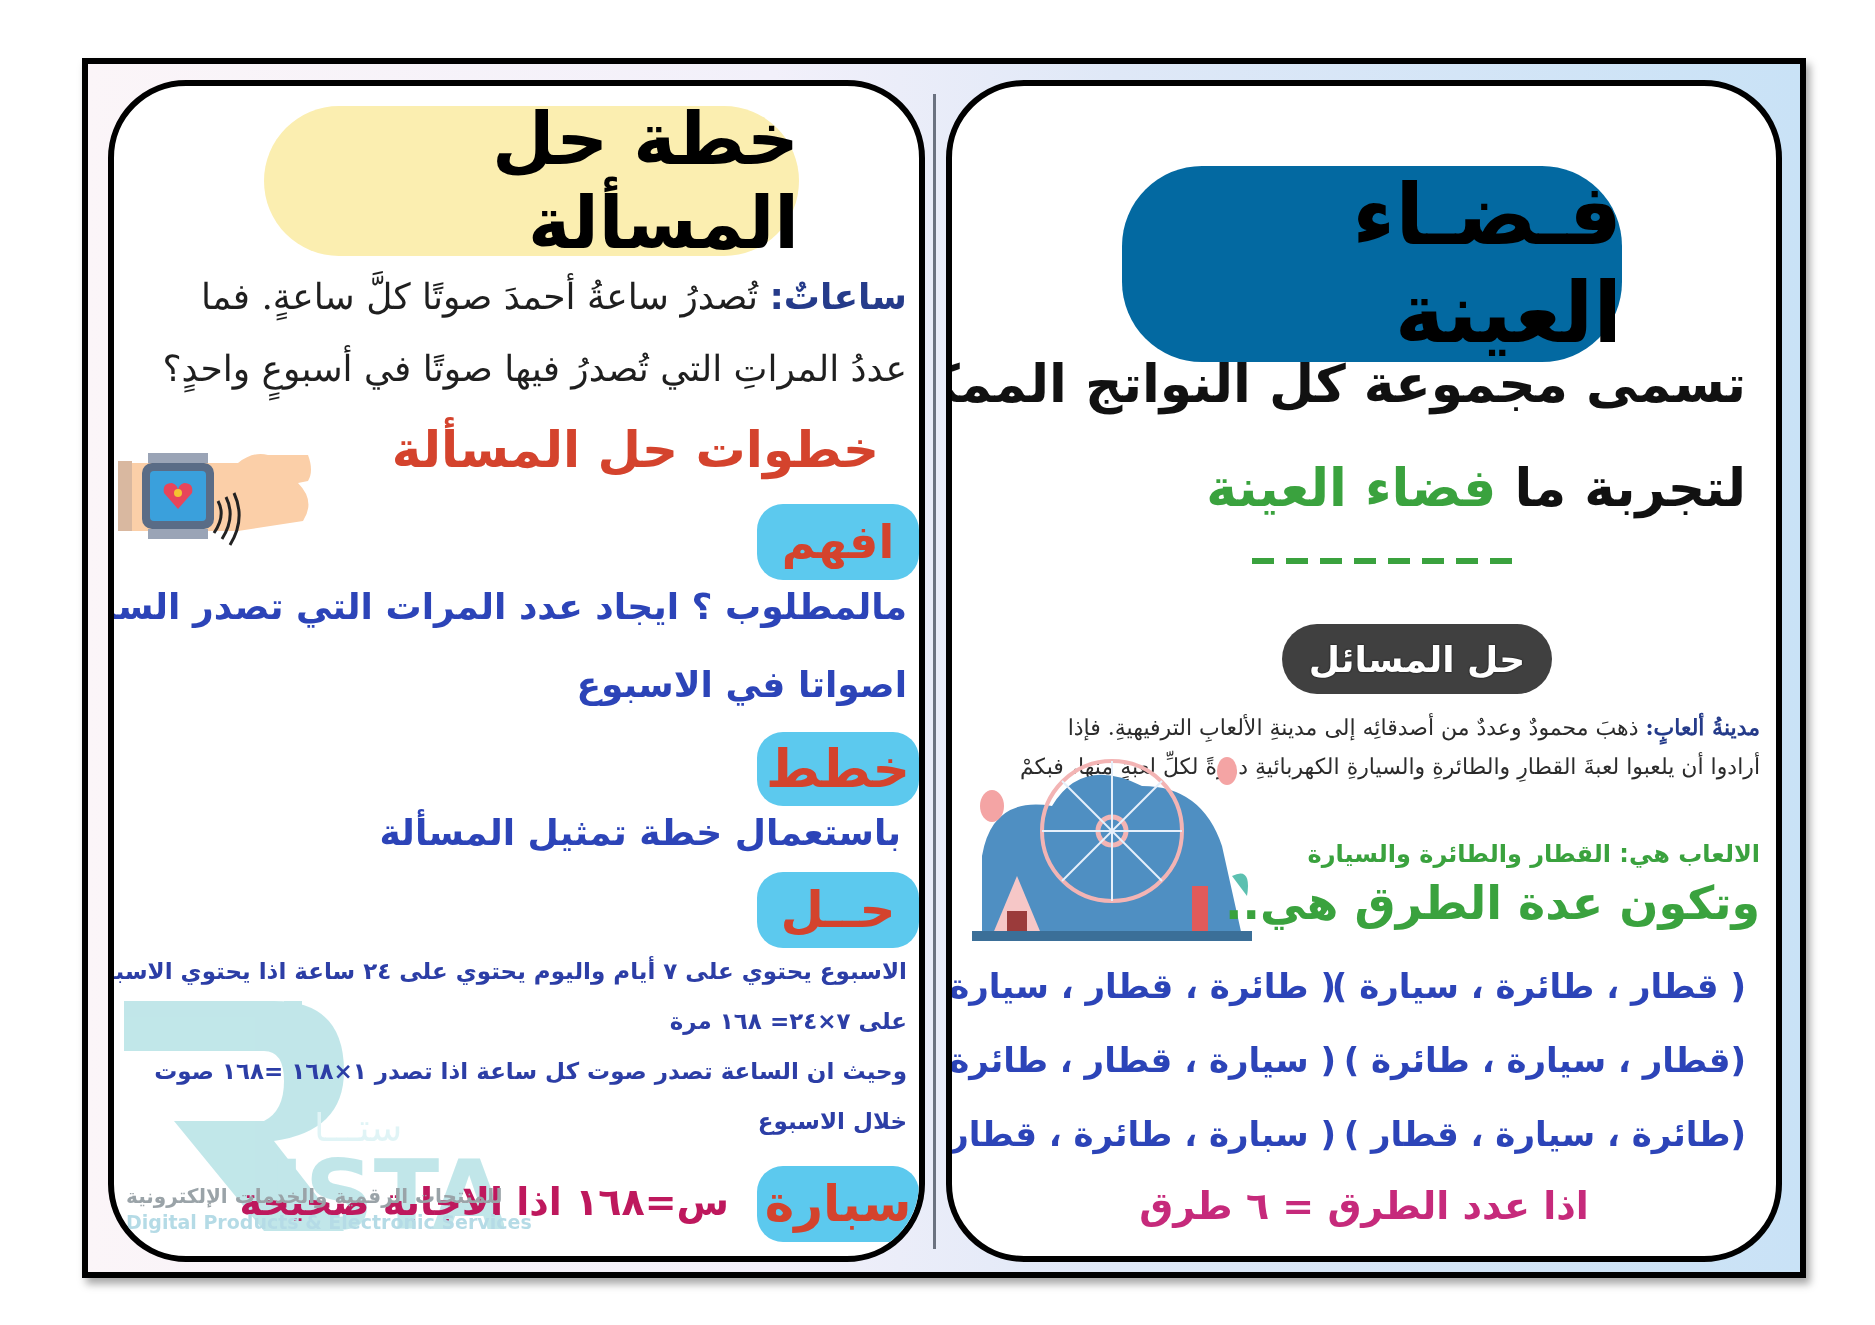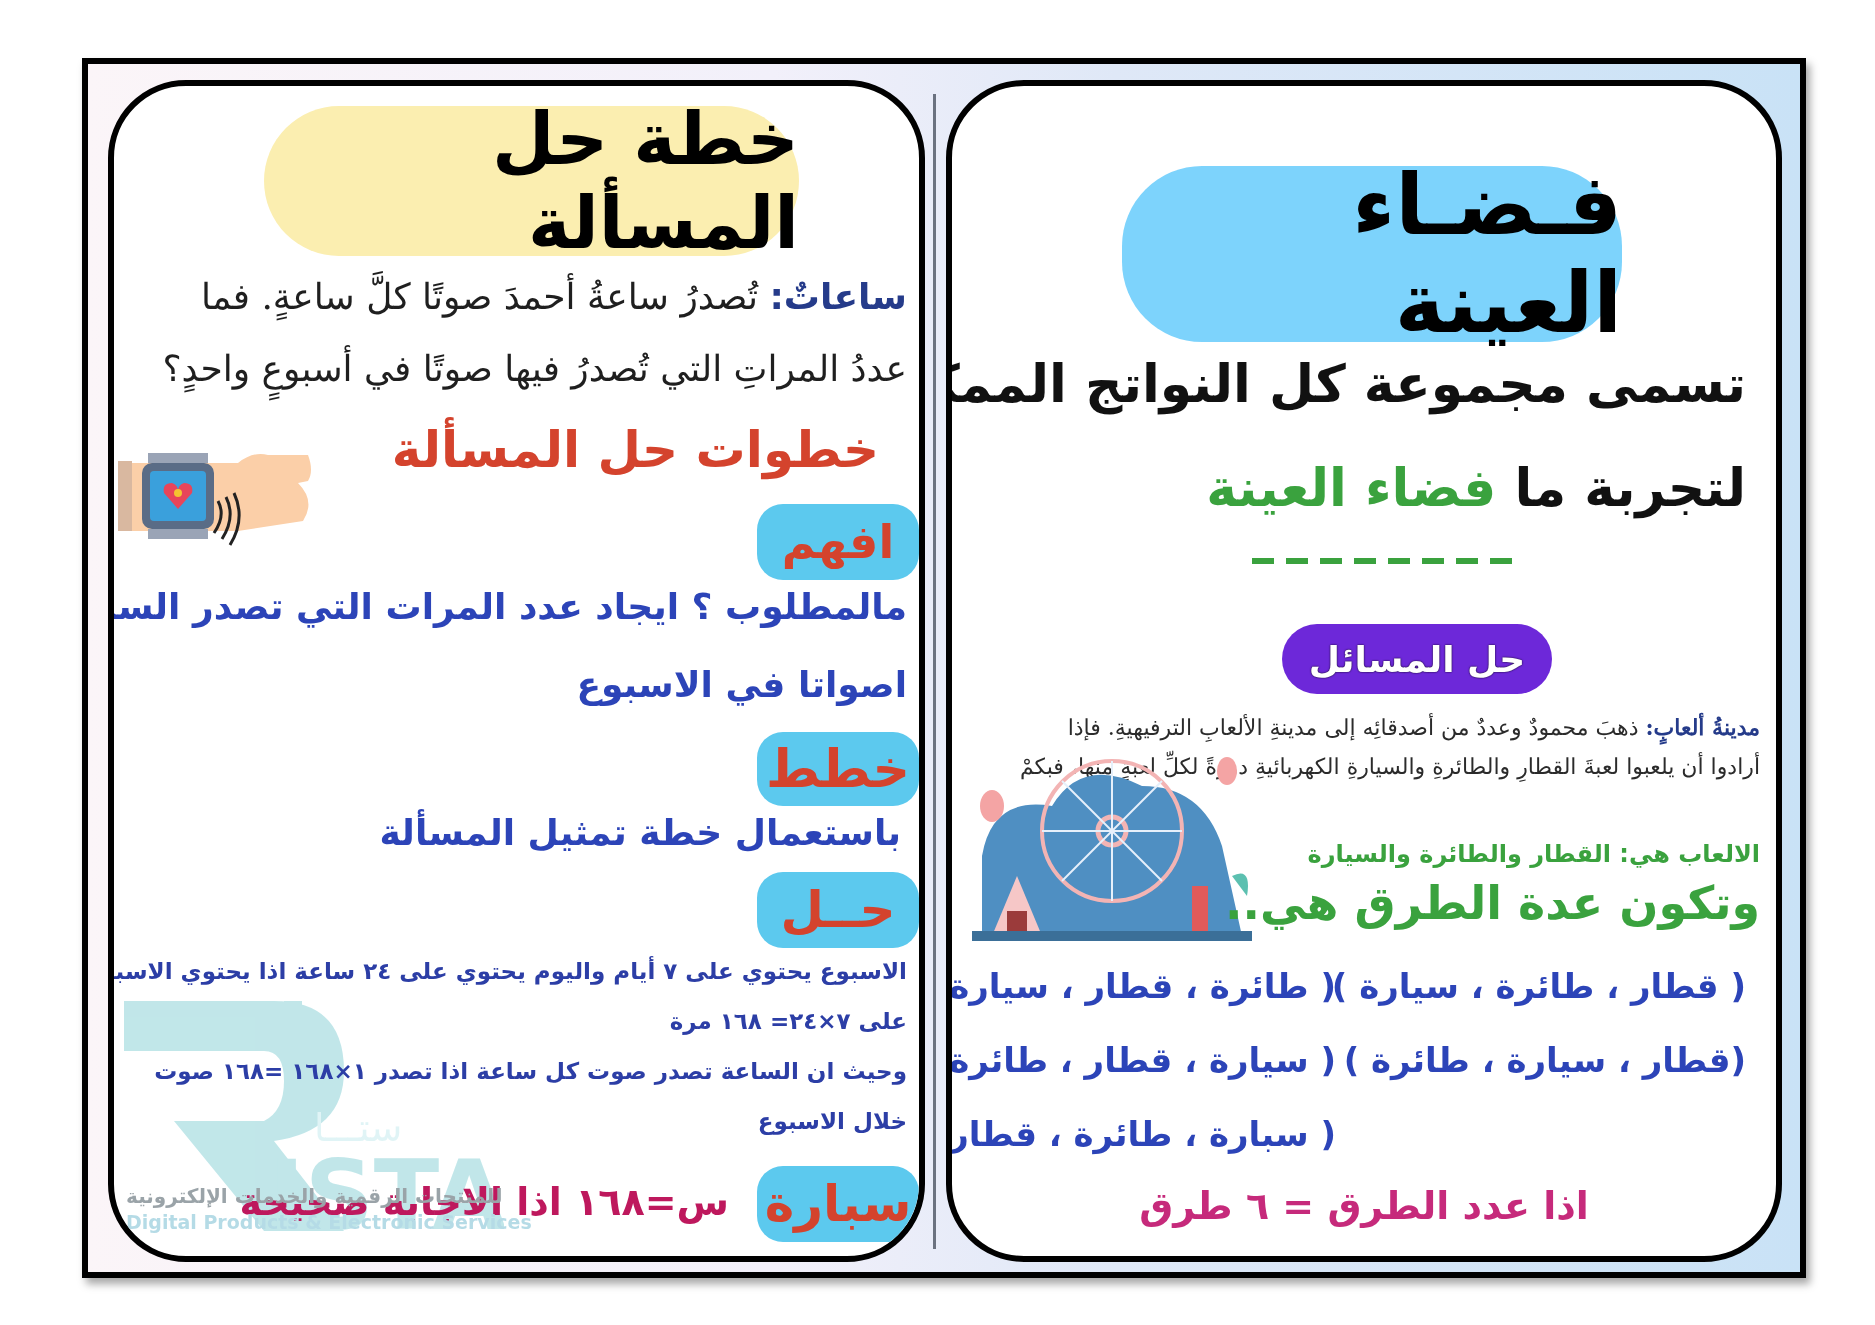--- a/index.html
+++ b/index.html
@@ -42,26 +42,26 @@
   .blue-bold { position: absolute; right: 12px; color: #2c44b8; font-weight: bold; direction: rtl; white-space: nowrap; }
   .sol-line { position: absolute; right: 12px; color: #2c3ea6; font-weight: bold; font-size: 23px; direction: rtl; white-space: nowrap; }
 
   .watch-icon { position: absolute; left: 4px; top: 355px; width: 200px; height: 110px; }
 
   .watermark { position: absolute; left: 0px; top: 905px; width: 390px; height: 250px; pointer-events: none; }
   .wm-en { position: absolute; left: 12px; top: 1125px; font-size: 19px; color: #b5dbe6; font-weight: bold; white-space: nowrap; }
   .wm-ar { position: absolute; left: 12px; top: 1098px; font-size: 20px; color: #9aa3a8; font-weight: bold; white-space: nowrap; direction: rtl; }
 
   
-  .pill-lavender { left: 170px; top: 80px; width: 500px; height: 176px; background: #7dd3fc; font-size: 84px; }
+  .pill-lavender { left: 170px; top: 80px; width: 500px; height: 196px; background: #0369a1; font-size: 84px; }
   .def-line { position: absolute; right: 30px; font-size: 52px; font-weight: bold; color: #111; direction: rtl; white-space: nowrap; }
   .green { color: #3aa23e; margin-left: 15px; }
   .dashes { position: absolute; left: 300px; top: 472px; width: 270px; height: 6px;
     background: repeating-linear-gradient(90deg, #3aa23e 0 22px, transparent 22px 34px); }
-  .red-pill { position: absolute; left: 330px; top: 538px; width: 270px; height: 70px; background: #6d28d9;
+  .red-pill { position: absolute; left: 330px; top: 538px; width: 270px; height: 70px; background: #404040;
     border-radius: 36px; color: #fff; font-size: 36px; font-weight: bold; display: flex; align-items: center; justify-content: center;
     text-shadow: 0 0 2px #000; direction: rtl; }
   .story { position: absolute; right: 16px; font-family: "DejaVu Serif", serif; font-size: 22px; color: #2b2b2b; direction: rtl; white-space: nowrap; }
   .story .lbl { color: #253b8a; font-weight: bold; }
   .games-line { position: absolute; right: 16px; top: 730px; font-size: 24px; font-weight: bold; color: #3aa23e; direction: rtl; white-space: nowrap; margin-top: 24px; }
   .ways-line { position: absolute; right: 16px; top: 790px; font-size: 46px; font-weight: bold; color: #3aa23e; direction: rtl; white-space: nowrap; }
   .perm { position: absolute; font-size: 34px; font-weight: bold; color: #2c44b8; direction: rtl; white-space: nowrap; }
   .result { position: absolute; left: 0; width: 100%; top: 1098px; text-align: center; font-size: 38px; font-weight: bold; color: #c62a7b; direction: rtl; }
 
   .ferris { position: absolute; left: 10px; top: 660px; width: 300px; height: 200px; }
@@ -167,17 +167,18 @@
       <rect x="10" y="185" width="280" height="10" fill="#3b6f98"></rect>
     </svg>
 
     <div class="games-line">الالعاب هي: القطار والطائرة  والسيارة</div>
     <div class="ways-line">وتكون عدة الطرق هي..</div>
 
     <div class="perm" style="top:880px; right:30px;">( قطار ، طائرة ، سيارة )</div>
     <div class="perm" style="top:880px; right:440px;">( طائرة ، قطار ، سيارة )</div>
     <div class="perm" style="top:954px; right:30px;">(قطار ، سيارة ، طائرة )</div>
     <div class="perm" style="top:954px; right:440px;">( سيارة ، قطار ، طائرة )</div>
+    <div class="perm" style="top:1028px; right:30px;">(طائرة ، سيارة ، قطار )</div>
     <div class="perm" style="top:1028px; right:440px;">( سبارة ، طائرة ، قطار )</div>
 
     <div class="result">اذا عدد الطرق = ٦ طرق</div>
   </div>
 </div>
 
 </body></html>

